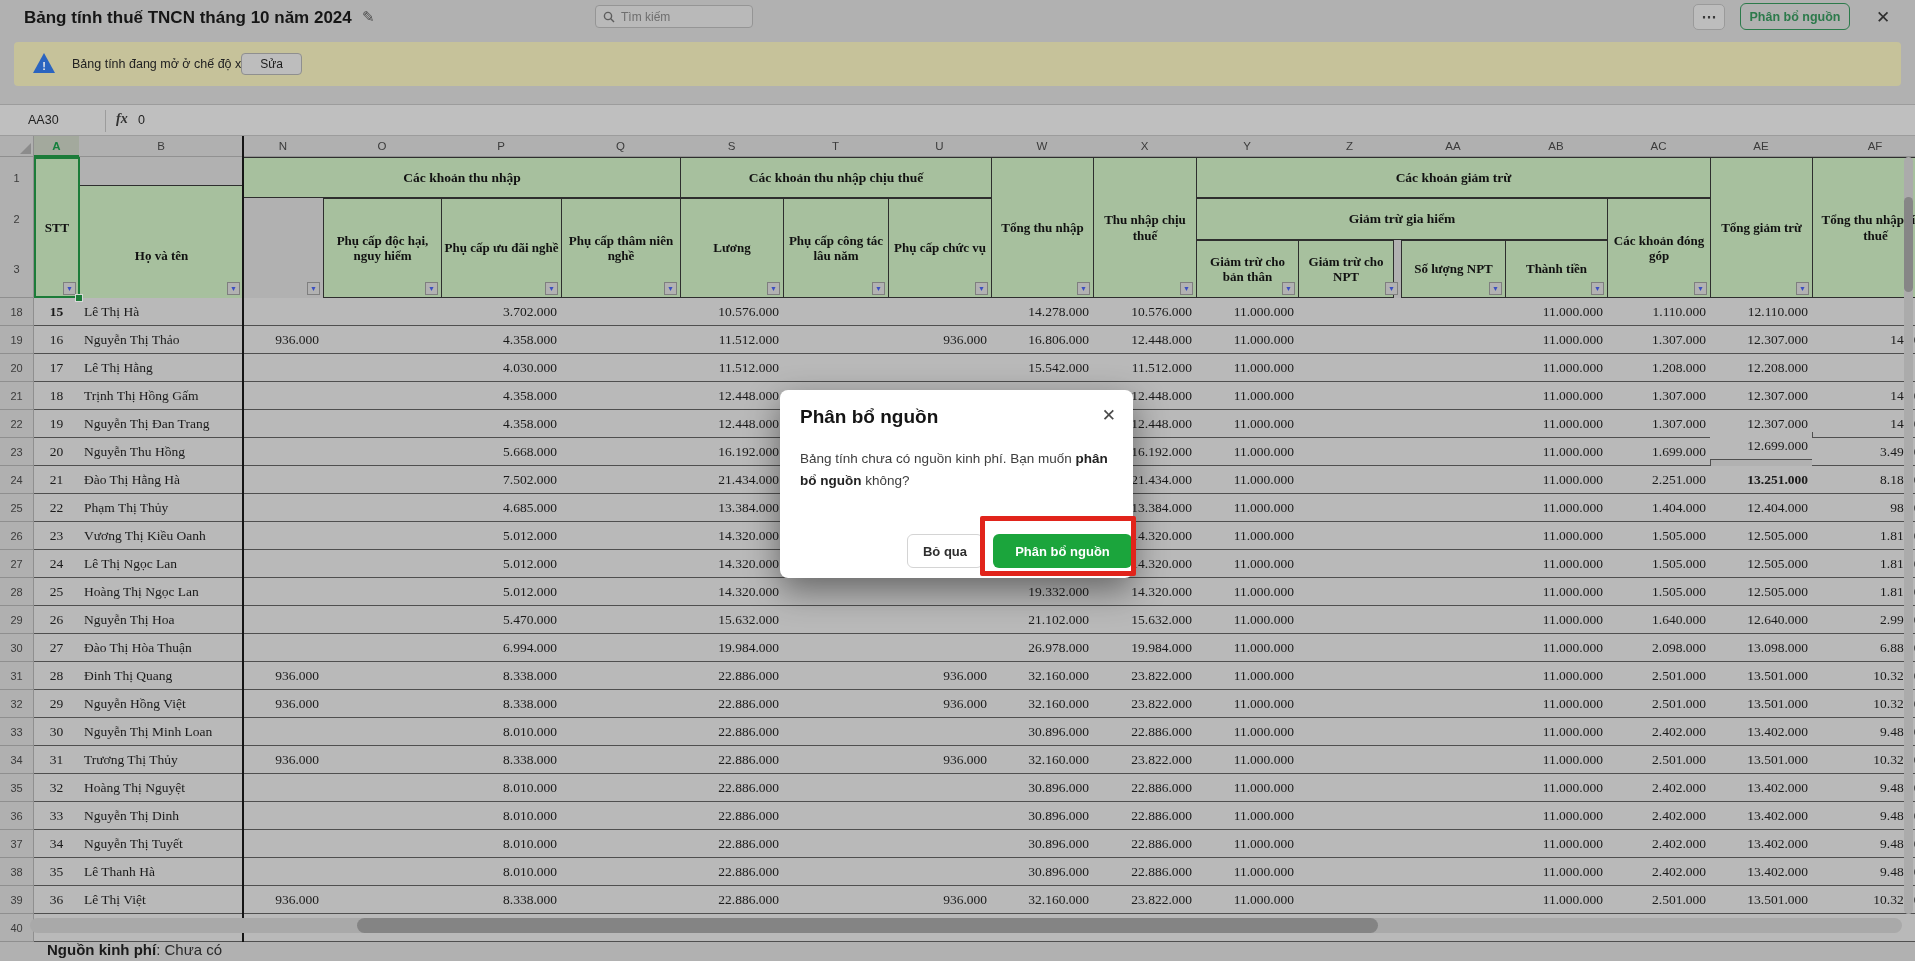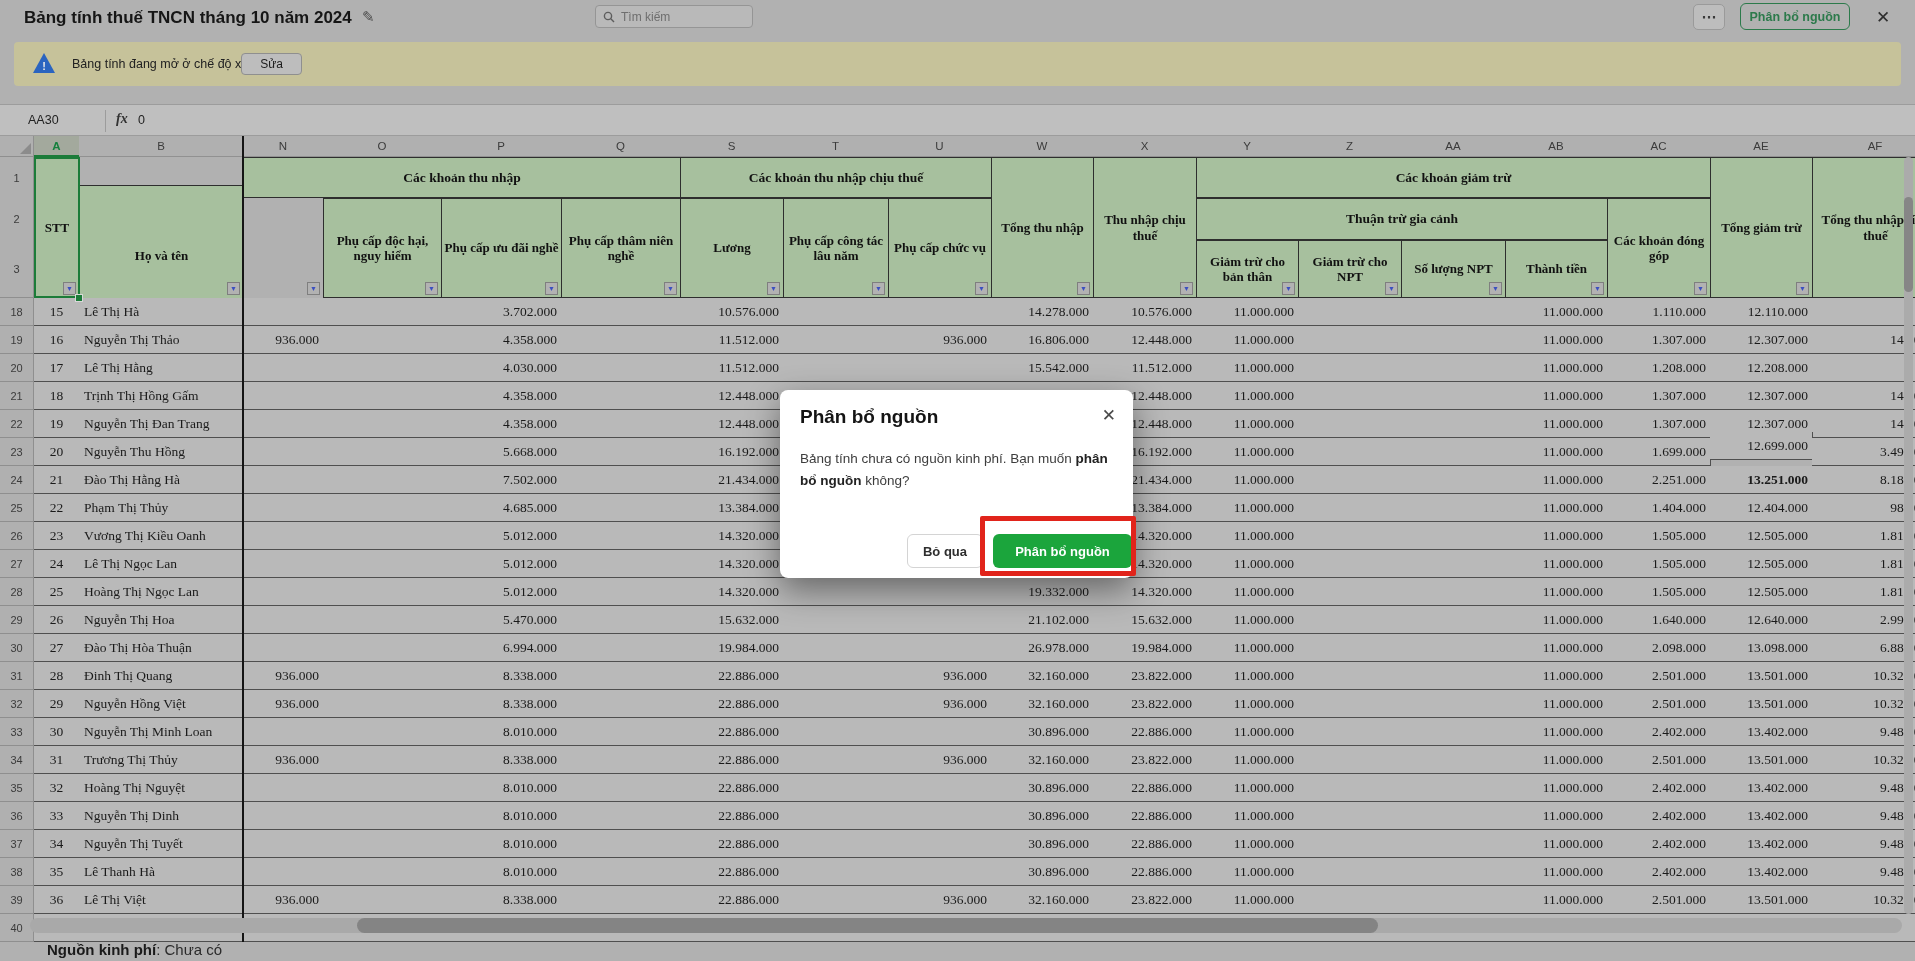--- a/index.html
+++ b/index.html
@@ -154,25 +154,25 @@
   <div class="hcell grp" style="left:1196px; top:157px; width:515px; height:41px;">Các khoản giảm trừ</div>
   <div class="hcell" style="left:1710px; top:157px; width:103px; height:141px;">Tổng giảm trừ</div>
   <div class="hcell" style="left:1812px; top:157px; width:127px; height:141px;">Tổng thu nhập tính thuế</div>
 
   <div class="hcell" style="left:323px; top:198px; width:119px; height:100px;">Phụ cấp độc hại, nguy hiểm</div>
   <div class="hcell" style="left:441px; top:198px; width:121px; height:100px;">Phụ cấp ưu đãi nghề</div>
   <div class="hcell" style="left:561px; top:198px; width:120px; height:100px;">Phụ cấp thâm niên nghề</div>
   <div class="hcell" style="left:680px; top:198px; width:104px; height:100px;">Lương</div>
   <div class="hcell" style="left:783px; top:198px; width:106px; height:100px;">Phụ cấp công tác lâu năm</div>
   <div class="hcell" style="left:888px; top:198px; width:104px; height:100px;">Phụ cấp chức vụ</div>
-  <div class="hcell grp" style="left:1196px; top:198px; width:412px; height:42px;">Thuận trừ gia cảnh</div>
+  <div class="hcell grp" style="left:1196px; top:198px; width:412px; height:42px;">Giảm trừ gia hiểm</div>
   <div class="hcell" style="left:1607px; top:198px; width:104px; height:100px;">Các khoản đóng góp</div>
 
   <div class="hcell" style="left:1196px; top:240px; width:103px; height:58px;">Giảm trừ cho bản thân</div>
-  <div class="hcell" style="left:1298px; top:240px; width:104px; height:58px;">Giảm trừ cho NPT</div>
+  <div class="hcell" style="left:1298px; top:240px; width:96px; height:58px;">Giảm trừ cho NPT</div>
   <div class="hcell" style="left:1401px; top:240px; width:105px; height:58px;">Số lượng NPT</div>
   <div class="hcell" style="left:1505px; top:240px; width:103px; height:58px;">Thành tiền</div>
 
   <div class="freeze-line"></div>
   <div class="sel-box"></div>
   <div class="fill-handle"></div>
 <div class="colletter sel" style="left: 34px; top: 136px; width: 46px; height: 21px;">A</div>
     <div class="colletter" style="left: 79px; top: 136px; width: 165px; height: 21px;">B</div>
     <div class="colletter" style="left: 243px; top: 136px; width: 81px; height: 21px;">N</div>
     <div class="colletter" style="left: 323px; top: 136px; width: 119px; height: 21px;">O</div>
@@ -204,21 +204,21 @@
     <div class="filterbtn" style="left: 975px; top: 282px; width: 13px; height: 13px;">▼</div>
     <div class="filterbtn" style="left: 1077px; top: 282px; width: 13px; height: 13px;">▼</div>
     <div class="filterbtn" style="left: 1180px; top: 282px; width: 13px; height: 13px;">▼</div>
     <div class="filterbtn" style="left: 1282px; top: 282px; width: 13px; height: 13px;">▼</div>
     <div class="filterbtn" style="left: 1385px; top: 282px; width: 13px; height: 13px;">▼</div>
     <div class="filterbtn" style="left: 1489px; top: 282px; width: 13px; height: 13px;">▼</div>
     <div class="filterbtn" style="left: 1591px; top: 282px; width: 13px; height: 13px;">▼</div>
     <div class="filterbtn" style="left: 1694px; top: 282px; width: 13px; height: 13px;">▼</div>
     <div class="filterbtn" style="left: 1796px; top: 282px; width: 13px; height: 13px;">▼</div>
     <div class="rowhead" style="left: 0px; top: 298px; width: 34px; height: 28px;">18</div>
-    <div class="cell ctr" style="left: 34px; top: 298px; width: 46px; height: 28px;">15</div>
+    <div class="cell ctr" style="left: 34px; top: 298px; width: 46px; height: 28px; font-weight: bold;">15</div>
     <div class="cell lft" style="left: 79px; top: 298px; width: 165px; height: 28px;">Lê Thị Hà</div>
     <div class="cell rgt" style="left: 243px; top: 298px; width: 81px; height: 28px;"></div>
     <div class="cell rgt" style="left: 323px; top: 298px; width: 119px; height: 28px;"></div>
     <div class="cell rgt" style="left: 441px; top: 298px; width: 121px; height: 28px;">3.702.000</div>
     <div class="cell rgt" style="left: 561px; top: 298px; width: 120px; height: 28px;"></div>
     <div class="cell rgt" style="left: 680px; top: 298px; width: 104px; height: 28px;">10.576.000</div>
     <div class="cell rgt" style="left: 783px; top: 298px; width: 106px; height: 28px;"></div>
     <div class="cell rgt" style="left: 888px; top: 298px; width: 104px; height: 28px;"></div>
     <div class="cell rgt" style="left: 991px; top: 298px; width: 103px; height: 28px;">14.278.000</div>
     <div class="cell rgt" style="left: 1093px; top: 298px; width: 104px; height: 28px;">10.576.000</div>

